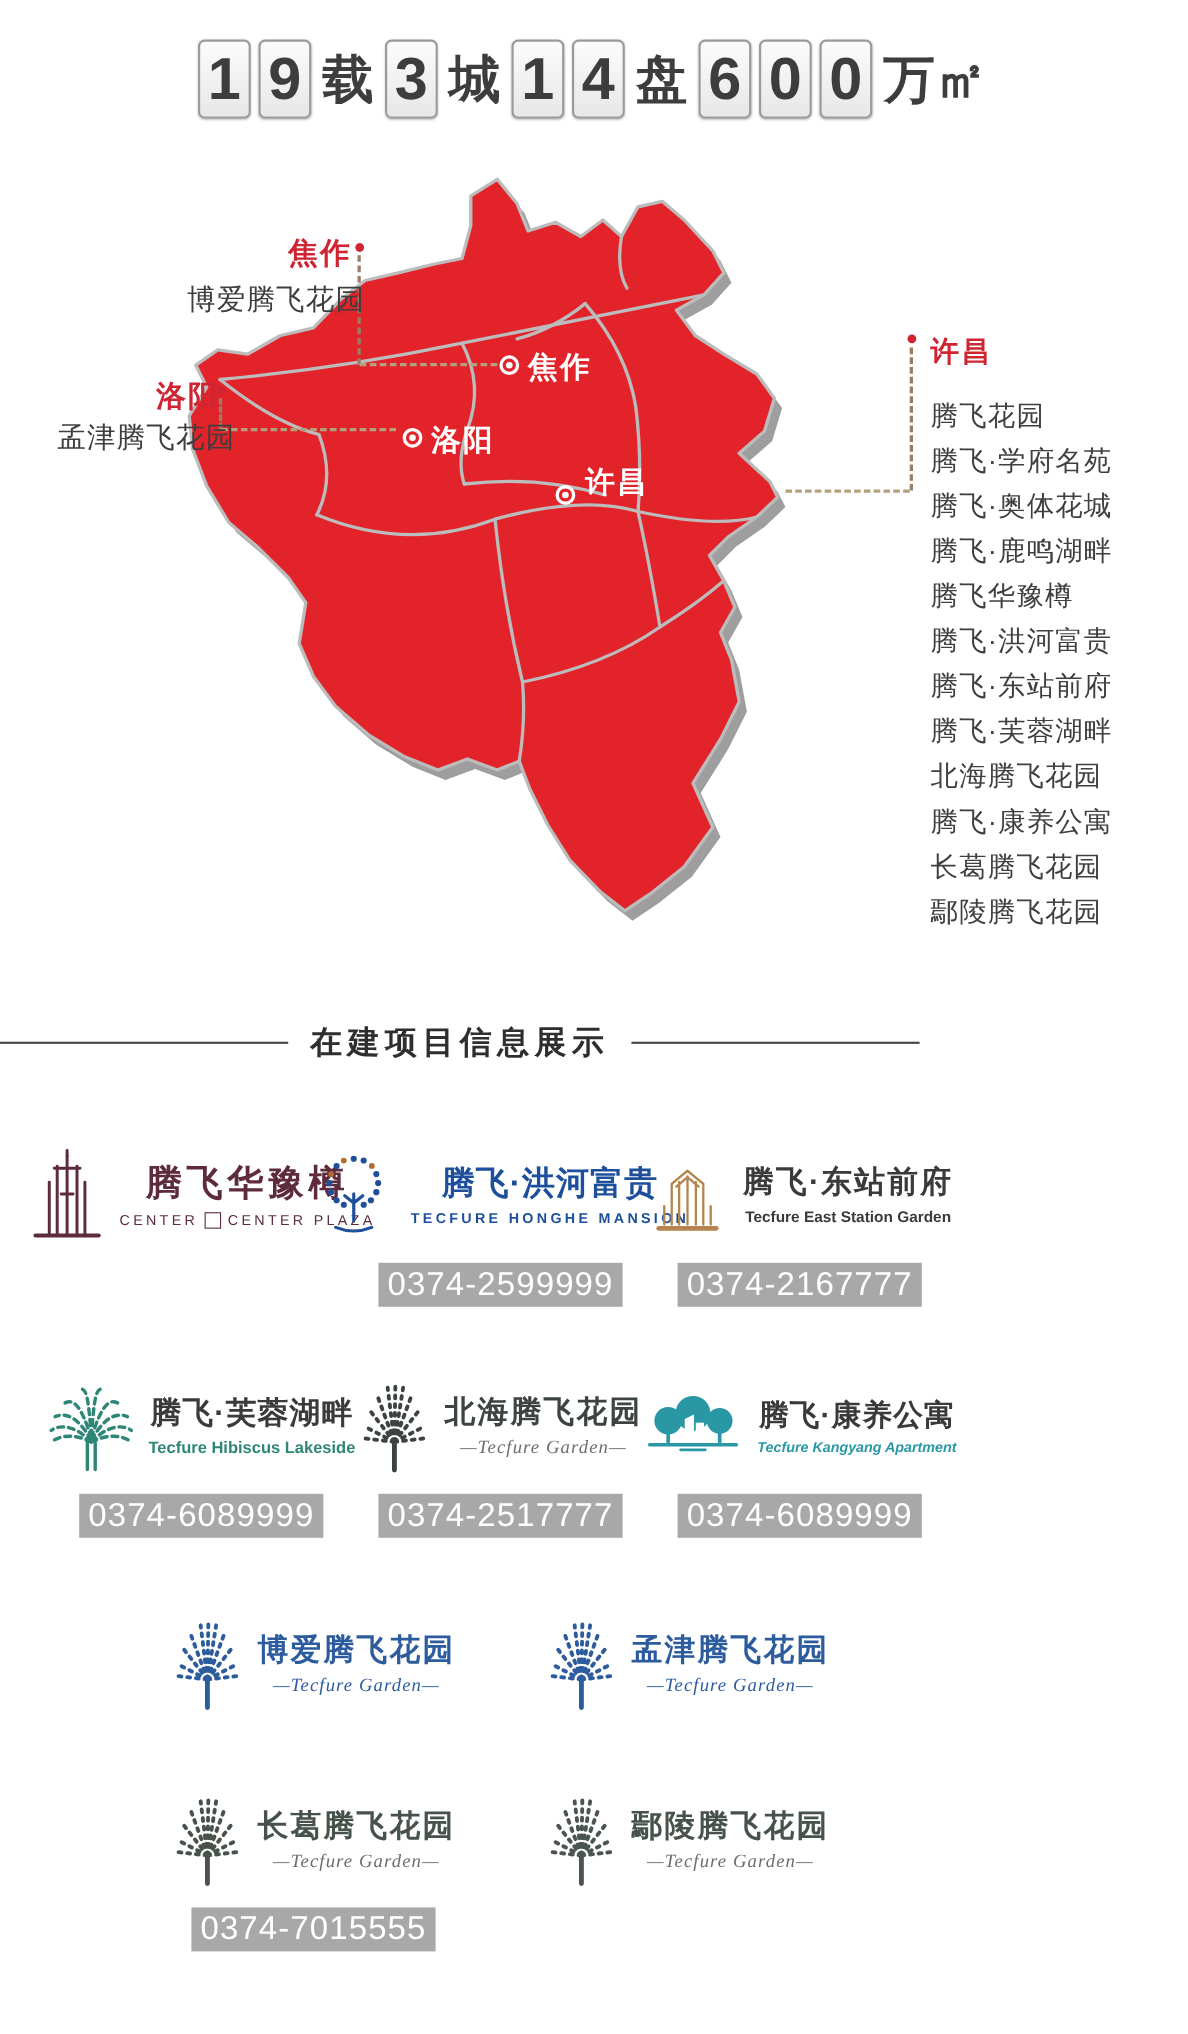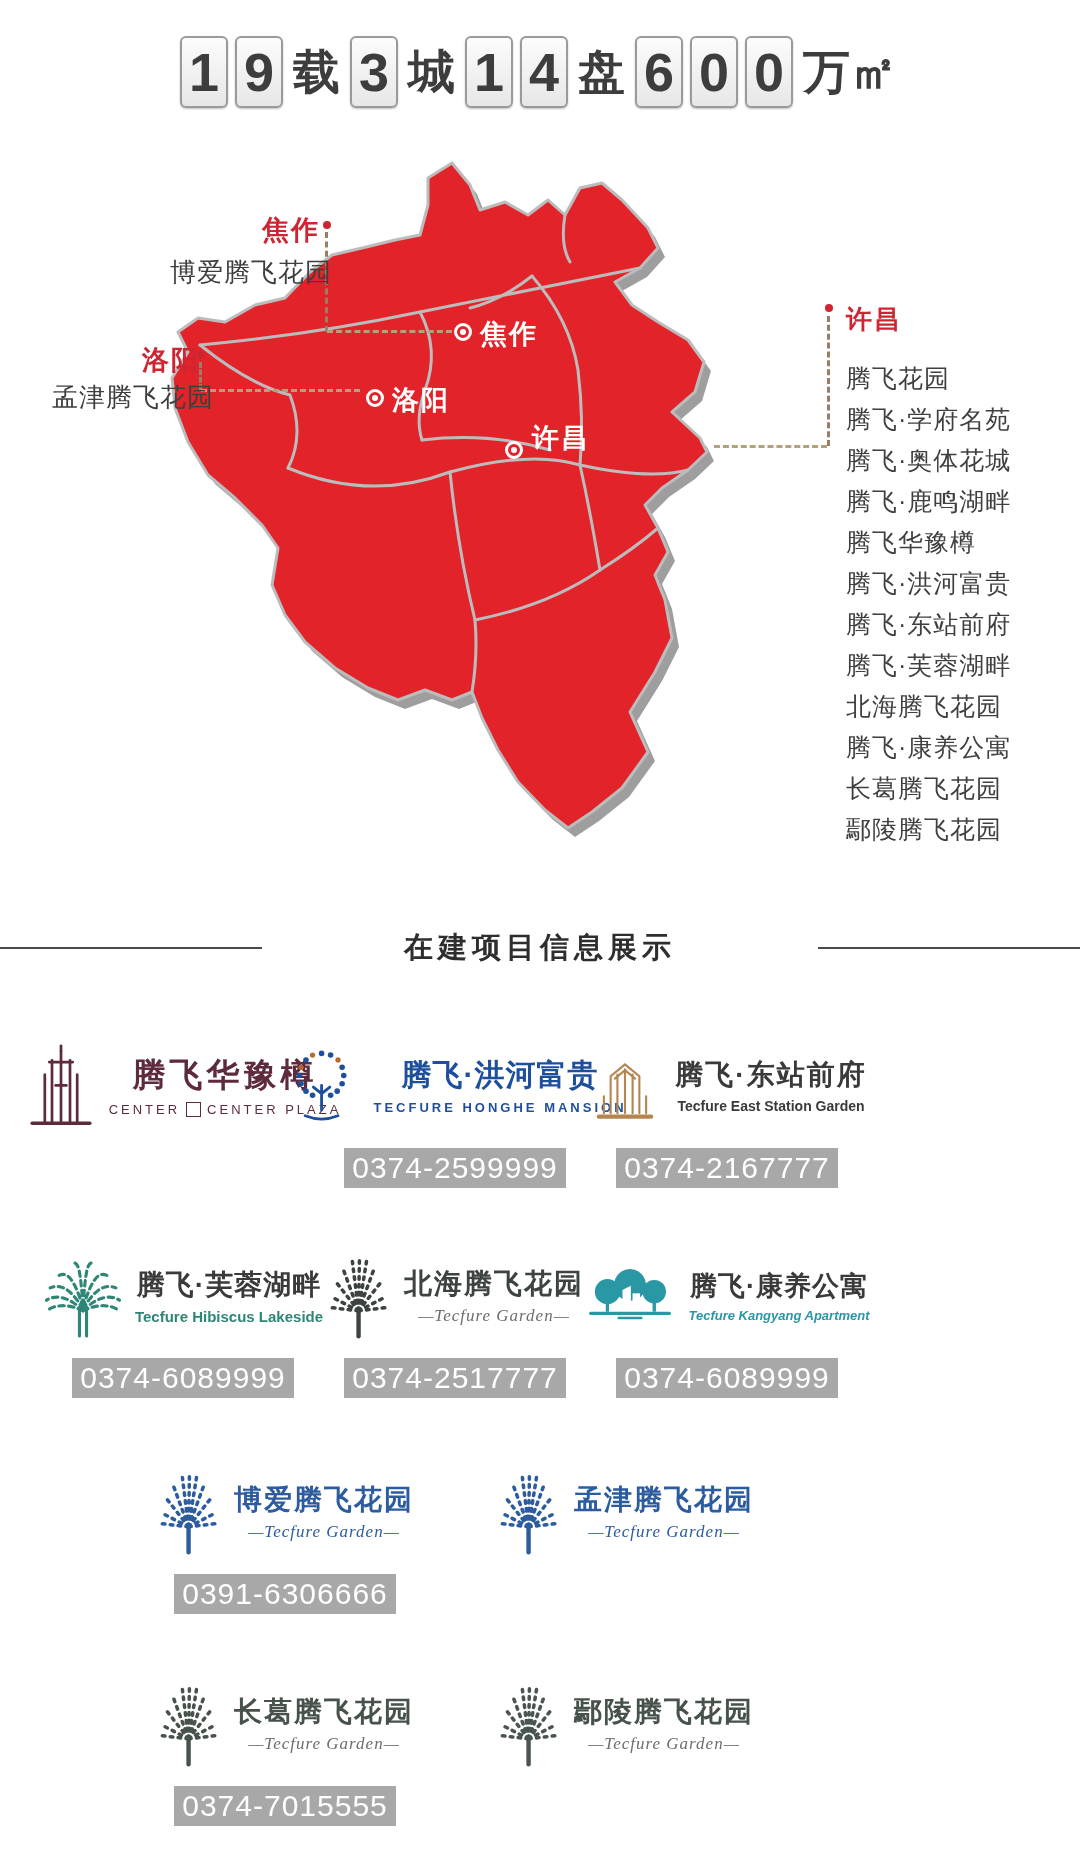--- a/index.html
+++ b/index.html
@@ -25,21 +25,21 @@
   .dash-h{position:absolute;height:0;border-top:3px dashed #b5a07e;}
   .ring{position:absolute;width:18px;height:18px;border:3px solid #fff;border-radius:50%;box-sizing:border-box;}
   .ring::after{content:"";position:absolute;left:3px;top:3px;width:6px;height:6px;border-radius:50%;background:#fff;}
   .marker-label{position:absolute;color:#fff;font-size:27px;font-weight:bold;letter-spacing:2px;white-space:nowrap;}
   .xc-list{position:absolute;left:846px;top:218px;margin-top:20px;}
   .xc-list .xc-item{height:41px;line-height:41px;font-size:25px;color:#3f3f3f;letter-spacing:1px;white-space:nowrap;}
   .xc-head{position:absolute;left:846px;top:182px;font-size:26px;font-weight:bold;color:#cf2533;letter-spacing:2px;}
 
   
   .divider{position:absolute;top:928px;left:0;width:100%;display:flex;align-items:center;
-           justify-content:space-between;gap:20px;}
+           justify-content:flex-start;gap:20px;}
   .divider .line{width:262px;border-top:2px solid #4a4a4a;height:0;}
   .divider .d-text{font-size:29px;font-weight:bold;color:#2e2e2e;letter-spacing:5px;}
 
   
   .grid{position:absolute;top:1020px;left:0;width:1080px;}
   .logo-row{display:flex;justify-content:center;padding-right:170px;}
   .logo-row.r1{margin-top:14px;}
   .logo-row.r2{margin-top:56px;}
   .logo-row.r3{margin-top:62px;gap:30px;}
   .logo-row.r4{margin-top:58px;gap:30px;}
@@ -301,21 +301,20 @@
             <g fill="none" stroke-linecap="round" stroke="#2d5c9e">
               <path stroke-width="5" d="M37,97 L37,68"></path>
               <path stroke-width="4" stroke-dasharray="3 6" d="M37,68 L6,52 M37,68 L12,36 M37,68 L20,22 M37,68 L30,12 M37,68 L38,8 M37,68 L46,12 M37,68 L54,22 M37,68 L62,36 M37,68 L68,52 M37,68 L3,64 M37,68 L71,64"></path>
             </g>
           </svg>
           <div class="ltext">
             <span class="g-title c-gblue">博爱腾飞花园</span>
             <span class="g-sub c-gblue">—Tecfure Garden—</span>
           </div>
         </div>
-        <div class="phone">0391-6306666</div>
       </div>
 
       <div class="cell wide">
         <div class="logo-box">
           <svg width="66" height="90" viewBox="0 0 75 100">
             <g fill="none" stroke-linecap="round" stroke="#2d5c9e">
               <path stroke-width="5" d="M37,97 L37,68"></path>
               <path stroke-width="4" stroke-dasharray="3 6" d="M37,68 L6,52 M37,68 L12,36 M37,68 L20,22 M37,68 L30,12 M37,68 L38,8 M37,68 L46,12 M37,68 L54,22 M37,68 L62,36 M37,68 L68,52 M37,68 L3,64 M37,68 L71,64"></path>
             </g>
           </svg>

